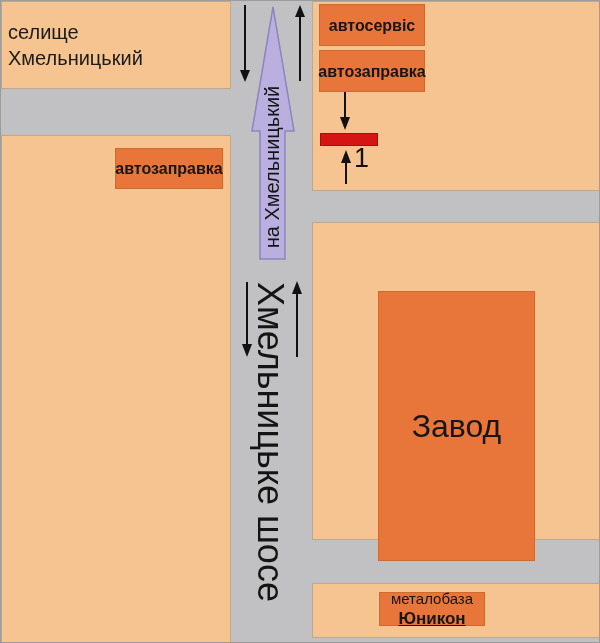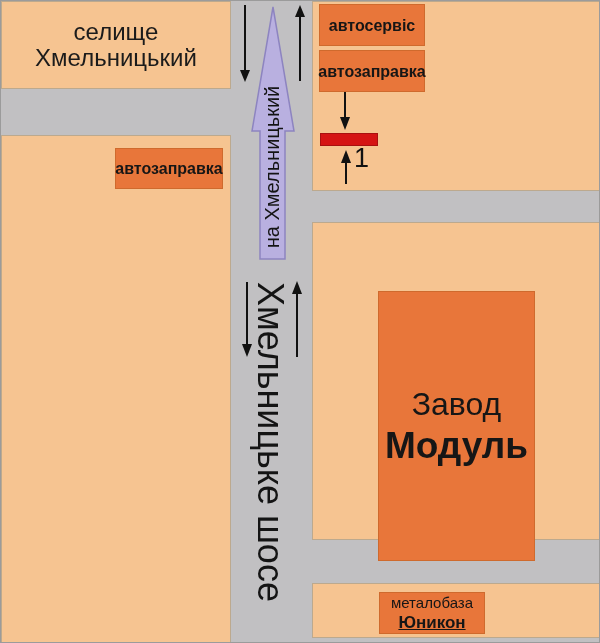--- a/index.html
+++ b/index.html
@@ -24,22 +24,22 @@
     background:var(--landmark,#e8763a);
     border:1px solid #d2entity6526;
     border:1px solid #cf6a2d;
     box-sizing:border-box;
     display:flex;flex-direction:column;align-items:center;justify-content:center;
     font-weight:bold;font-size:16px;line-height:19px;text-align:right;
     color:#161616;
   }
   .village-label{
     position:absolute;left:0;top:0;width:100%;height:100%;
-    display:flex;flex-direction:column;align-items:center;justify-content:center;
-    font-size:24px;line-height:26px;text-align:center;
+    display:flex;flex-direction:column;align-items:flex-start;justify-content:center;
+    font-size:20px;line-height:26px;text-align:center;padding-left:6px;
   }
   #factory-box .line1{font-size:32px;font-weight:normal;line-height:40px;}
   #factory-box .line2{font-size:37px;font-weight:bold;line-height:44px;}
   #metalbase-box .line1{font-size:15px;font-weight:normal;line-height:19px;}
   #metalbase-box .line2{font-size:17px;font-weight:bold;line-height:21px;text-decoration:underline;}
   #marker-bar{
     position:absolute;left:319px;top:132px;width:58px;height:13px;
     background:var(--marker,#d51414);
     border:1px solid #a81010;box-sizing:border-box;
   }
@@ -87,24 +87,23 @@
   <div class="landmark" style="left:318px;top:49px;width:106px;height:42px;">
     <span>автозаправка</span>
   </div>
 
   <div class="landmark" style="left:114px;top:147px;width:108px;height:41px;">
     <span>автозаправка</span>
   </div>
 
   <div class="landmark" id="factory-box" style="left:377px;top:246px;width:157px;height:270px;margin-top:44px;">
     <span class="line1">Завод</span>
-    <span class="line2">Модуль</span>
   </div>
 
-  <div class="landmark" id="metalbase-box" style="left:378px;top:591px;width:106px;height:42px;">
+  <div class="landmark" id="metalbase-box" style="left:378px;top:591px;width:106px;height:34px;">
     <span class="line1">металобаза</span>
     <span class="line2">Юникон</span>
   </div>
 
   <div id="marker-bar"></div>
   <span id="marker-number">1</span>
 
   <svg id="arrow-layer" width="600" height="643" viewBox="0 0 600 643">
 
     <polygon points="272,6 293,130 284,130 284,258 259,258 259,130 251,130" fill="#b9b0e0" stroke="#8d84c0" stroke-width="1.5"></polygon>

